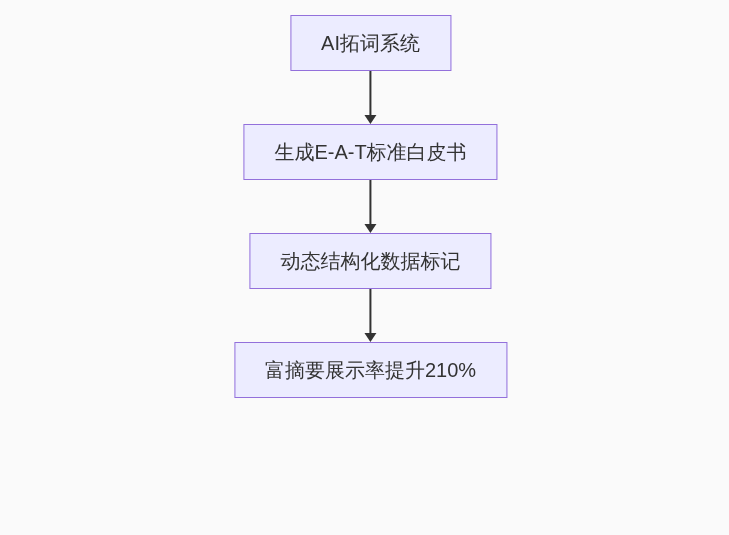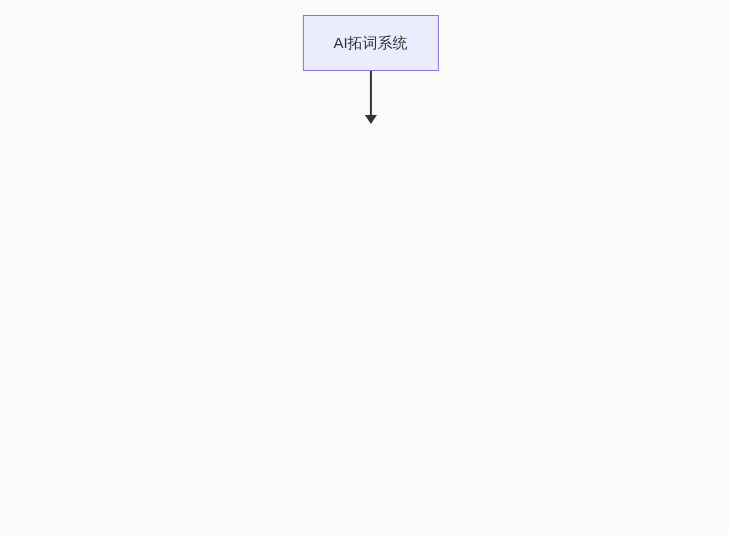--- a/index.html
+++ b/index.html
@@ -36,21 +36,21 @@
     height: 56px;
     padding: 0 30px;
     display: flex;
     align-items: center;
     justify-content: center;
     background: var(--node-fill, #ececff);
     border: 1px solid var(--node-border, #9370db);
     white-space: nowrap;
   }
   .node-label {
-    font-size: 15px;
+    font-size: 20px;
     color: var(--text, #333333);
     line-height: 1.2;
   }
   .edge {
     height: 53px;
     display: flex;
     flex-direction: column;
     align-items: center;
     justify-content: flex-start;
   }
@@ -76,16 +76,40 @@
     <div class="node">
       <span class="node-label">AI拓词系统</span>
     </div>
     <div class="edge">
       <div class="edge-line"></div>
       <div class="edge-head"></div>
     </div>
   </div>
 
 
+  <div class="node-wrap">
+    <div class="node">
+      <span class="node-label">生成E-A-T标准白皮书</span>
+    </div>
+    <div class="edge">
+      <div class="edge-line"></div>
+      <div class="edge-head"></div>
+    </div>
+  </div>
 
+  <div class="node-wrap">
+    <div class="node">
+      <span class="node-label">动态结构化数据标记</span>
+    </div>
+    <div class="edge">
+      <div class="edge-line"></div>
+      <div class="edge-head"></div>
+    </div>
+  </div>
 
+  <div class="node-wrap">
+    <div class="node">
+      <span class="node-label">富摘要展示率提升210%</span>
+    </div>
+
+  </div>
 </div>
 </div>
 
 </body></html>

